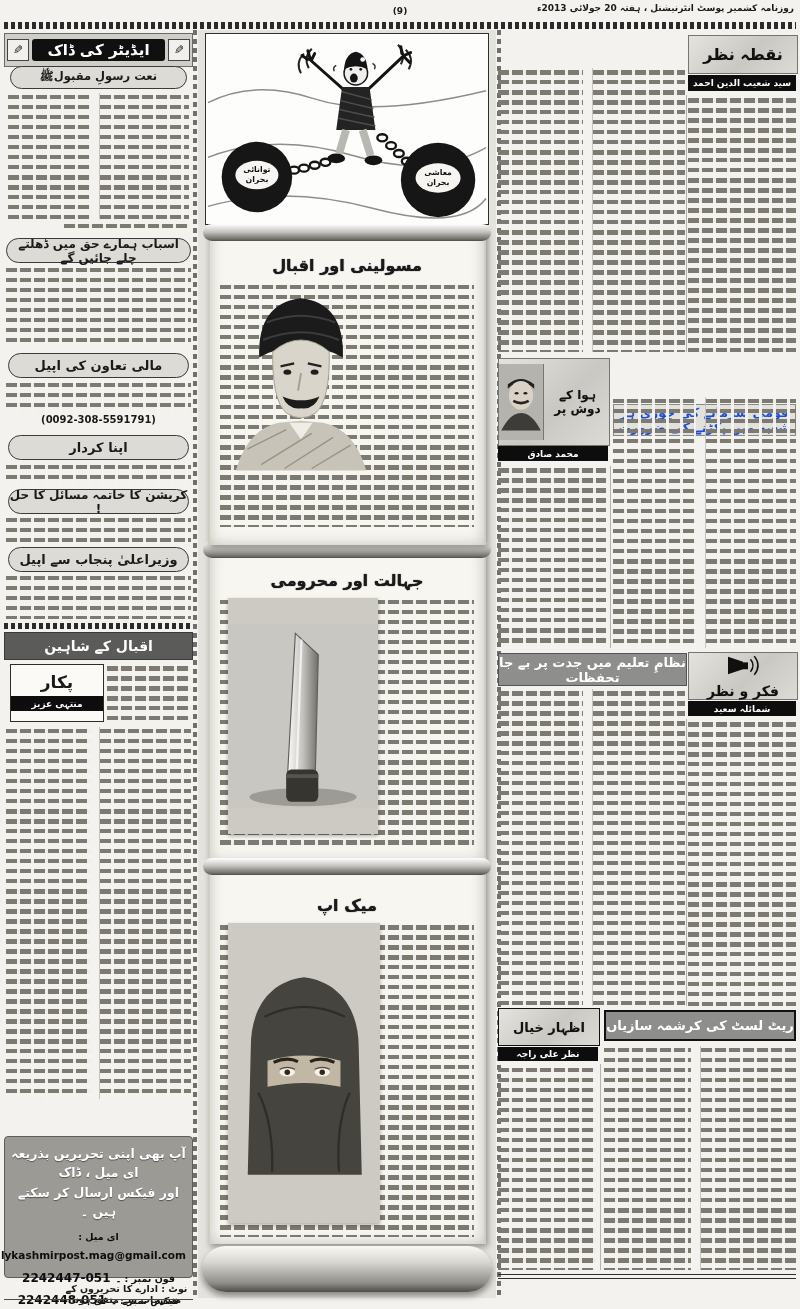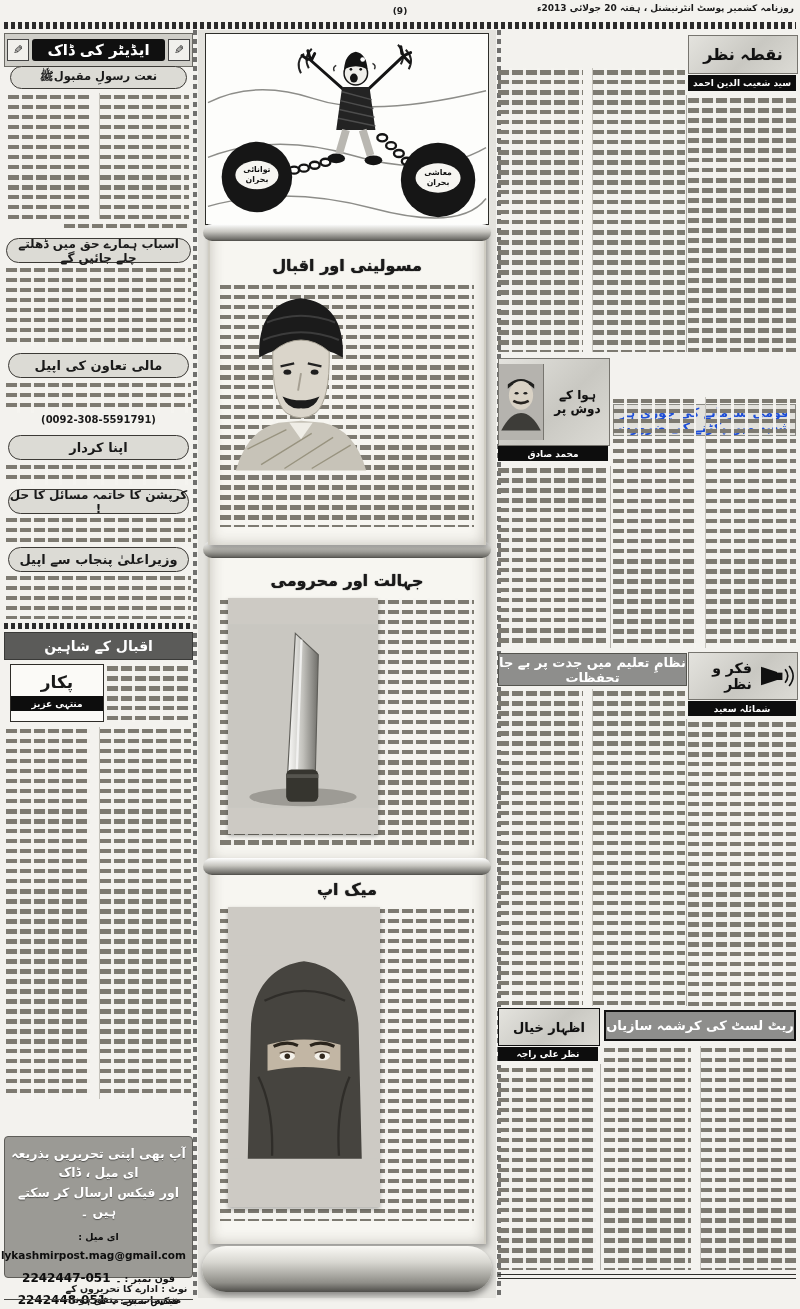--- a/index.html
+++ b/index.html
@@ -223,21 +223,21 @@
           <path d="M8,192 Q20,150 52,143 L75,141 L98,143 Q130,150 142,192 Z" fill="#c7c3b8"></path>
           <path d="M20,170 L60,150 M34,186 L86,154 M58,190 L108,158 M86,190 L126,166" stroke="#98937f" stroke-width="1.4"></path>
           <path d="M63,143 L75,160 L87,143 Z" fill="#efede6"></path>
         </svg>
         <div class="sim" style="height:100%;"></div>
       </div>
     </div>
 
     <div class="scroll" style="top:832px;height:382px;">
       <div class="roll" style="top:-4px;"></div>
-      <div class="stitle" style="margin-top:18px;">میک اپ</div>
+      <div class="stitle" style="margin-top:34px;">میک اپ</div>
       <div style="padding:8px 10px 6px;overflow:hidden;height:314px;">
         <svg viewBox="0 0 200 268" width="152" height="300" class="photo-frame" style="float:left;margin-left:8px;">
           <rect width="200" height="268" fill="#cdcac4"></rect>
           <path d="M100,8 C52,14 30,52 30,100 L26,268 L176,268 L172,100 C172,52 148,14 100,8 Z" fill="#46443f"></path>
           <path d="M48,60 Q100,34 154,60 M40,160 Q60,200 58,264 M160,160 Q142,200 146,264" fill="none" stroke="#2f2d29" stroke-width="3"></path>
           <path d="M52,118 Q100,104 148,118 L148,152 Q100,142 52,152 Z" fill="#c2b6a4"></path>
           <path d="M60,120 Q78,112 92,119 M108,119 Q122,112 140,120" fill="none" stroke="#2a241c" stroke-width="4"></path>
           <ellipse cx="78" cy="133" rx="10" ry="5.4" fill="#f4f1ea"></ellipse>
           <circle cx="78" cy="133" r="3.6" fill="#31271c"></circle>
           <ellipse cx="124" cy="133" rx="10" ry="5.4" fill="#f4f1ea"></ellipse>
@@ -278,21 +278,21 @@
     </svg>
   </div>
   <div class="abs authbar" style="top:446px;left:498px;width:110px;height:15px;">محمد صادق</div>
   <div class="abs band band-light" style="top:360px;left:613px;width:183px;height:32px;font-size:12.5px;padding:0 3px;box-sizing:border-box;">قومی سرمائے کی چوری ہر شعبہ میں پکڑنے کی ضرورت</div>
   <div class="abs flex2" style="top:397px;left:613px;width:183px;height:251px;">
     <div class="sim"></div>
     <div class="sim"></div>
   </div>
   <div class="abs sim" style="top:466px;left:498px;width:108px;height:182px;"></div>
 
-  <div class="abs mast" style="top:652px;left:688px;width:108px;height:46px;gap:5px;">
+  <div class="abs mast" style="top:652px;left:688px;width:108px;height:46px;gap:5px;flex-direction:column;">
     <svg viewBox="0 0 60 40" width="46" height="32">
       <polygon points="6,6 6,34 30,26 30,14" fill="#101010"></polygon>
       <rect x="29" y="15" width="9" height="11" fill="#101010"></rect>
       <path d="M42,10 Q50,20 42,30" fill="none" stroke="#101010" stroke-width="2.4"></path>
       <path d="M48,5 Q60,20 48,35" fill="none" stroke="#101010" stroke-width="2.4"></path>
     </svg>
     <span style="font-size:14px;">فکر و نظر</span>
   </div>
   <div class="abs authbar" style="top:701px;left:688px;width:108px;height:15px;">شمائلہ سعید</div>
   <div class="abs sim" style="top:720px;left:688px;width:108px;height:286px;"></div>

